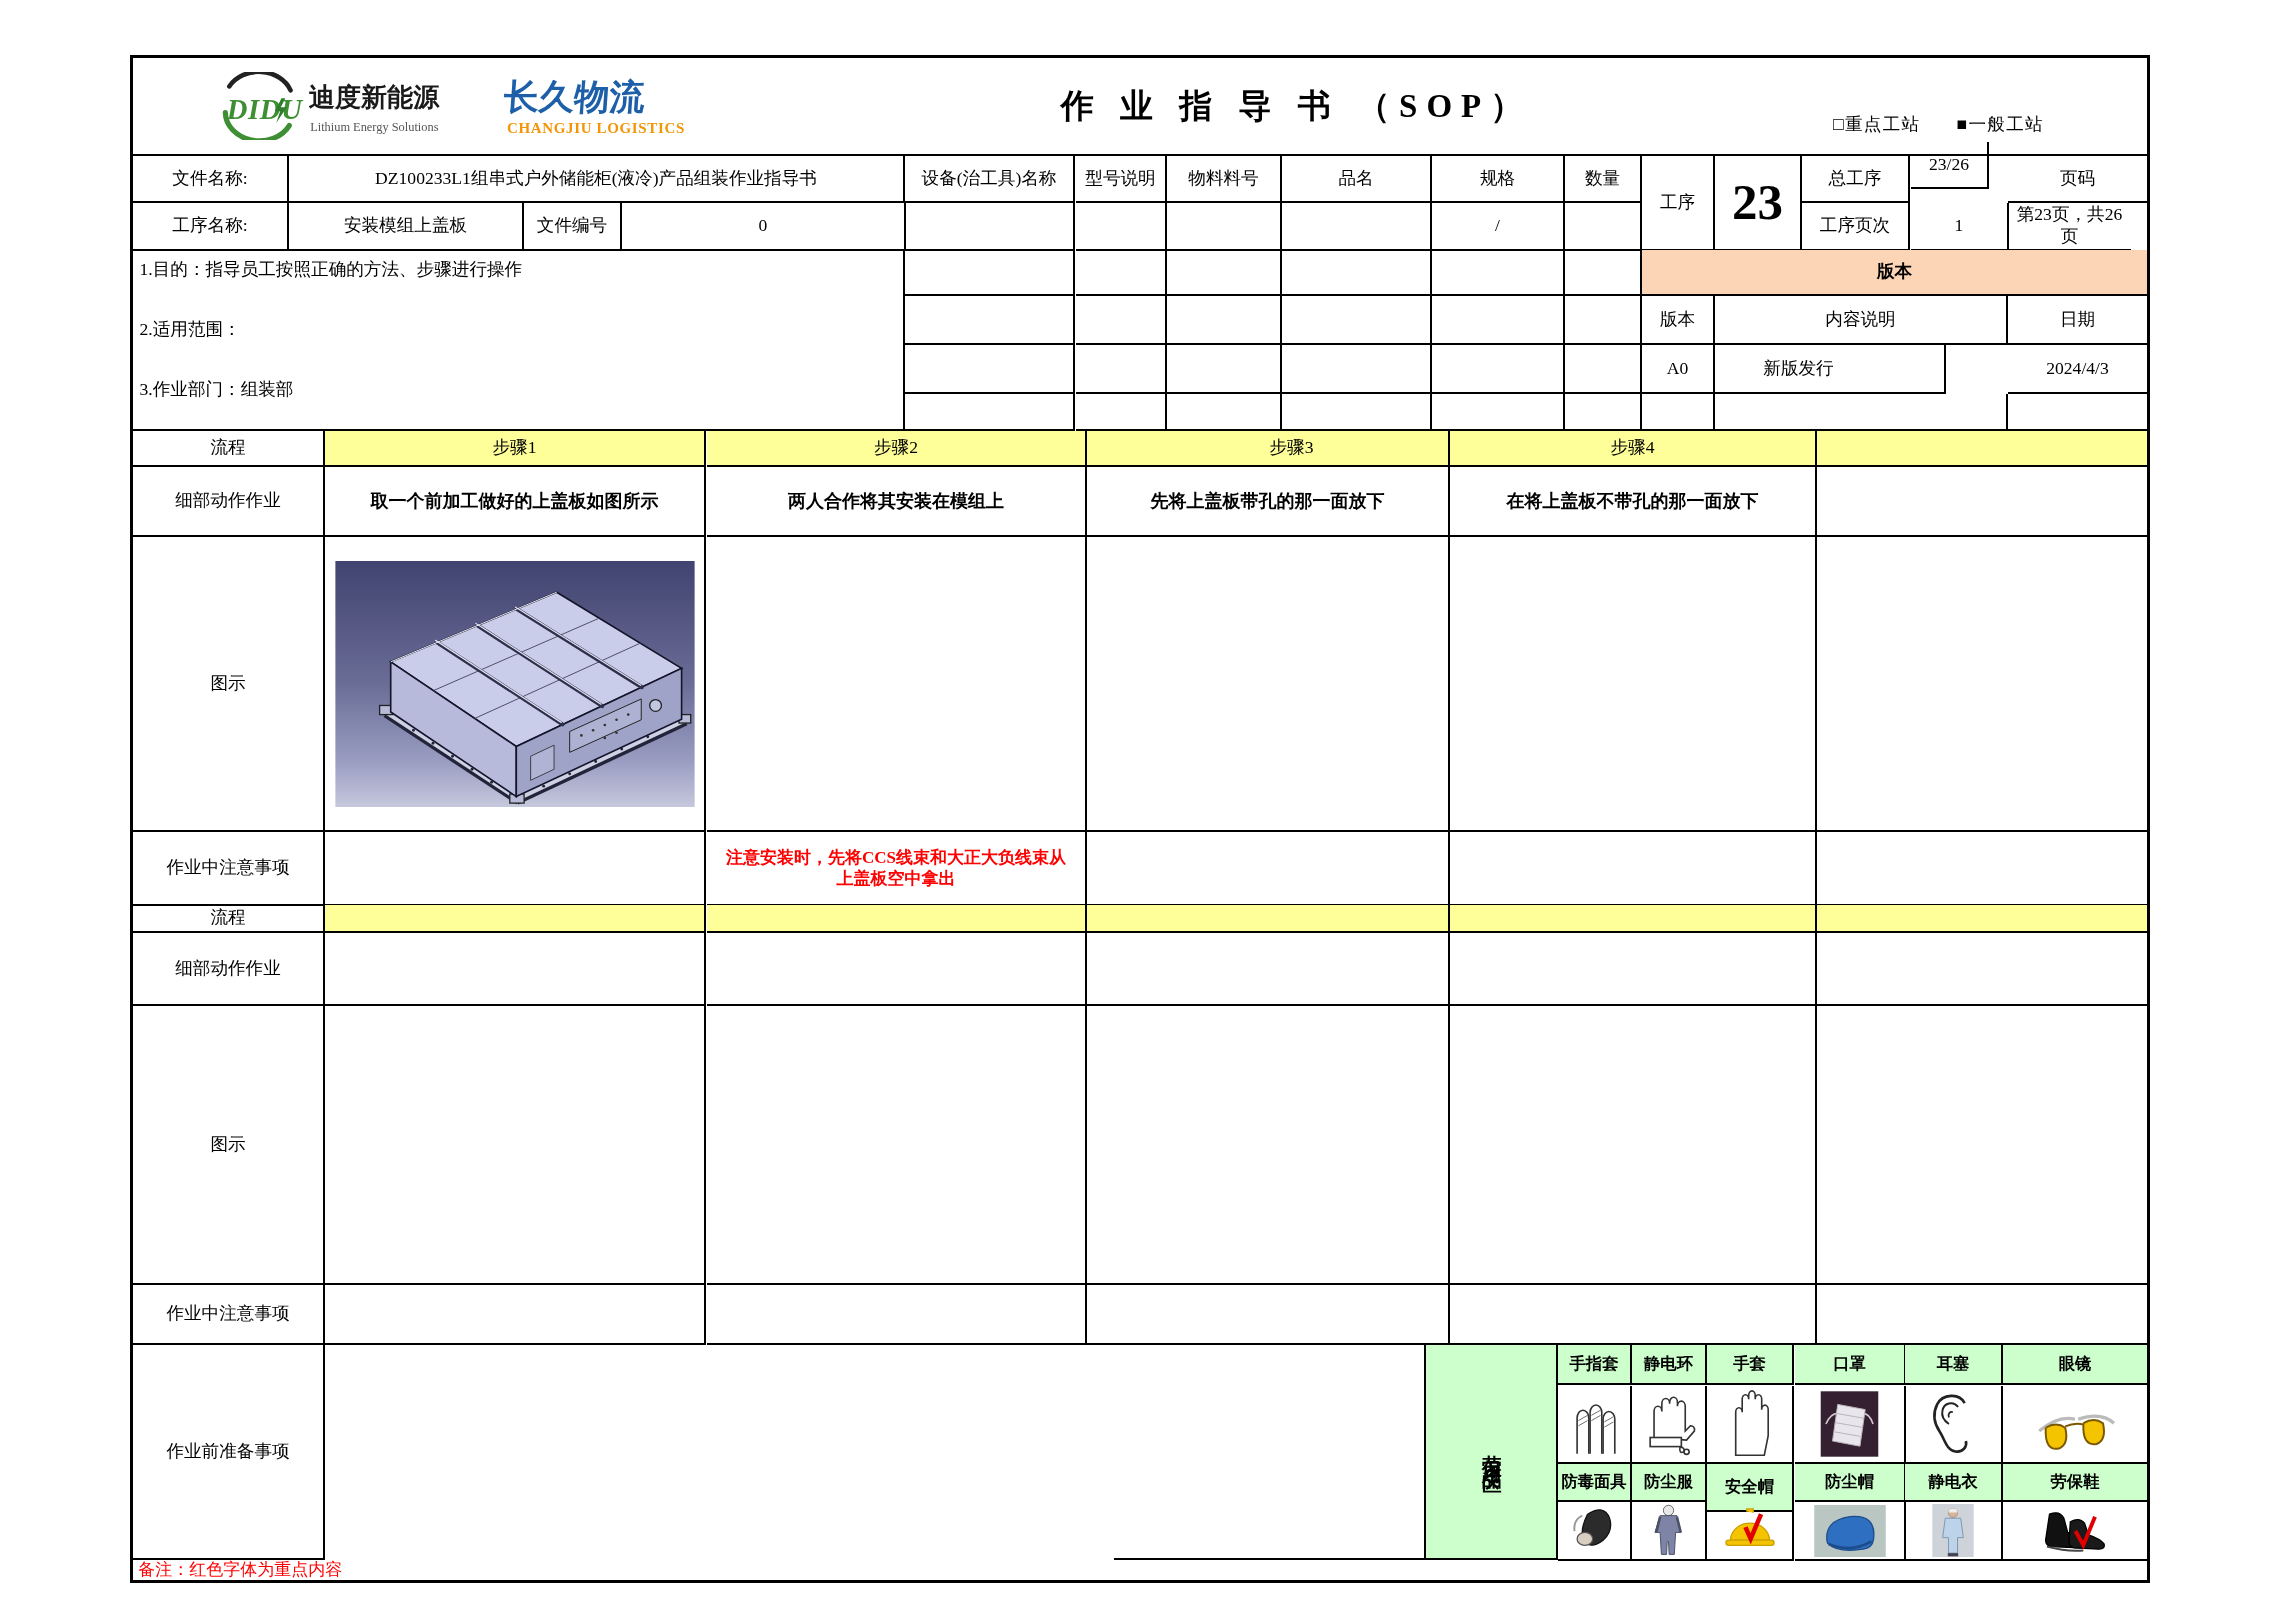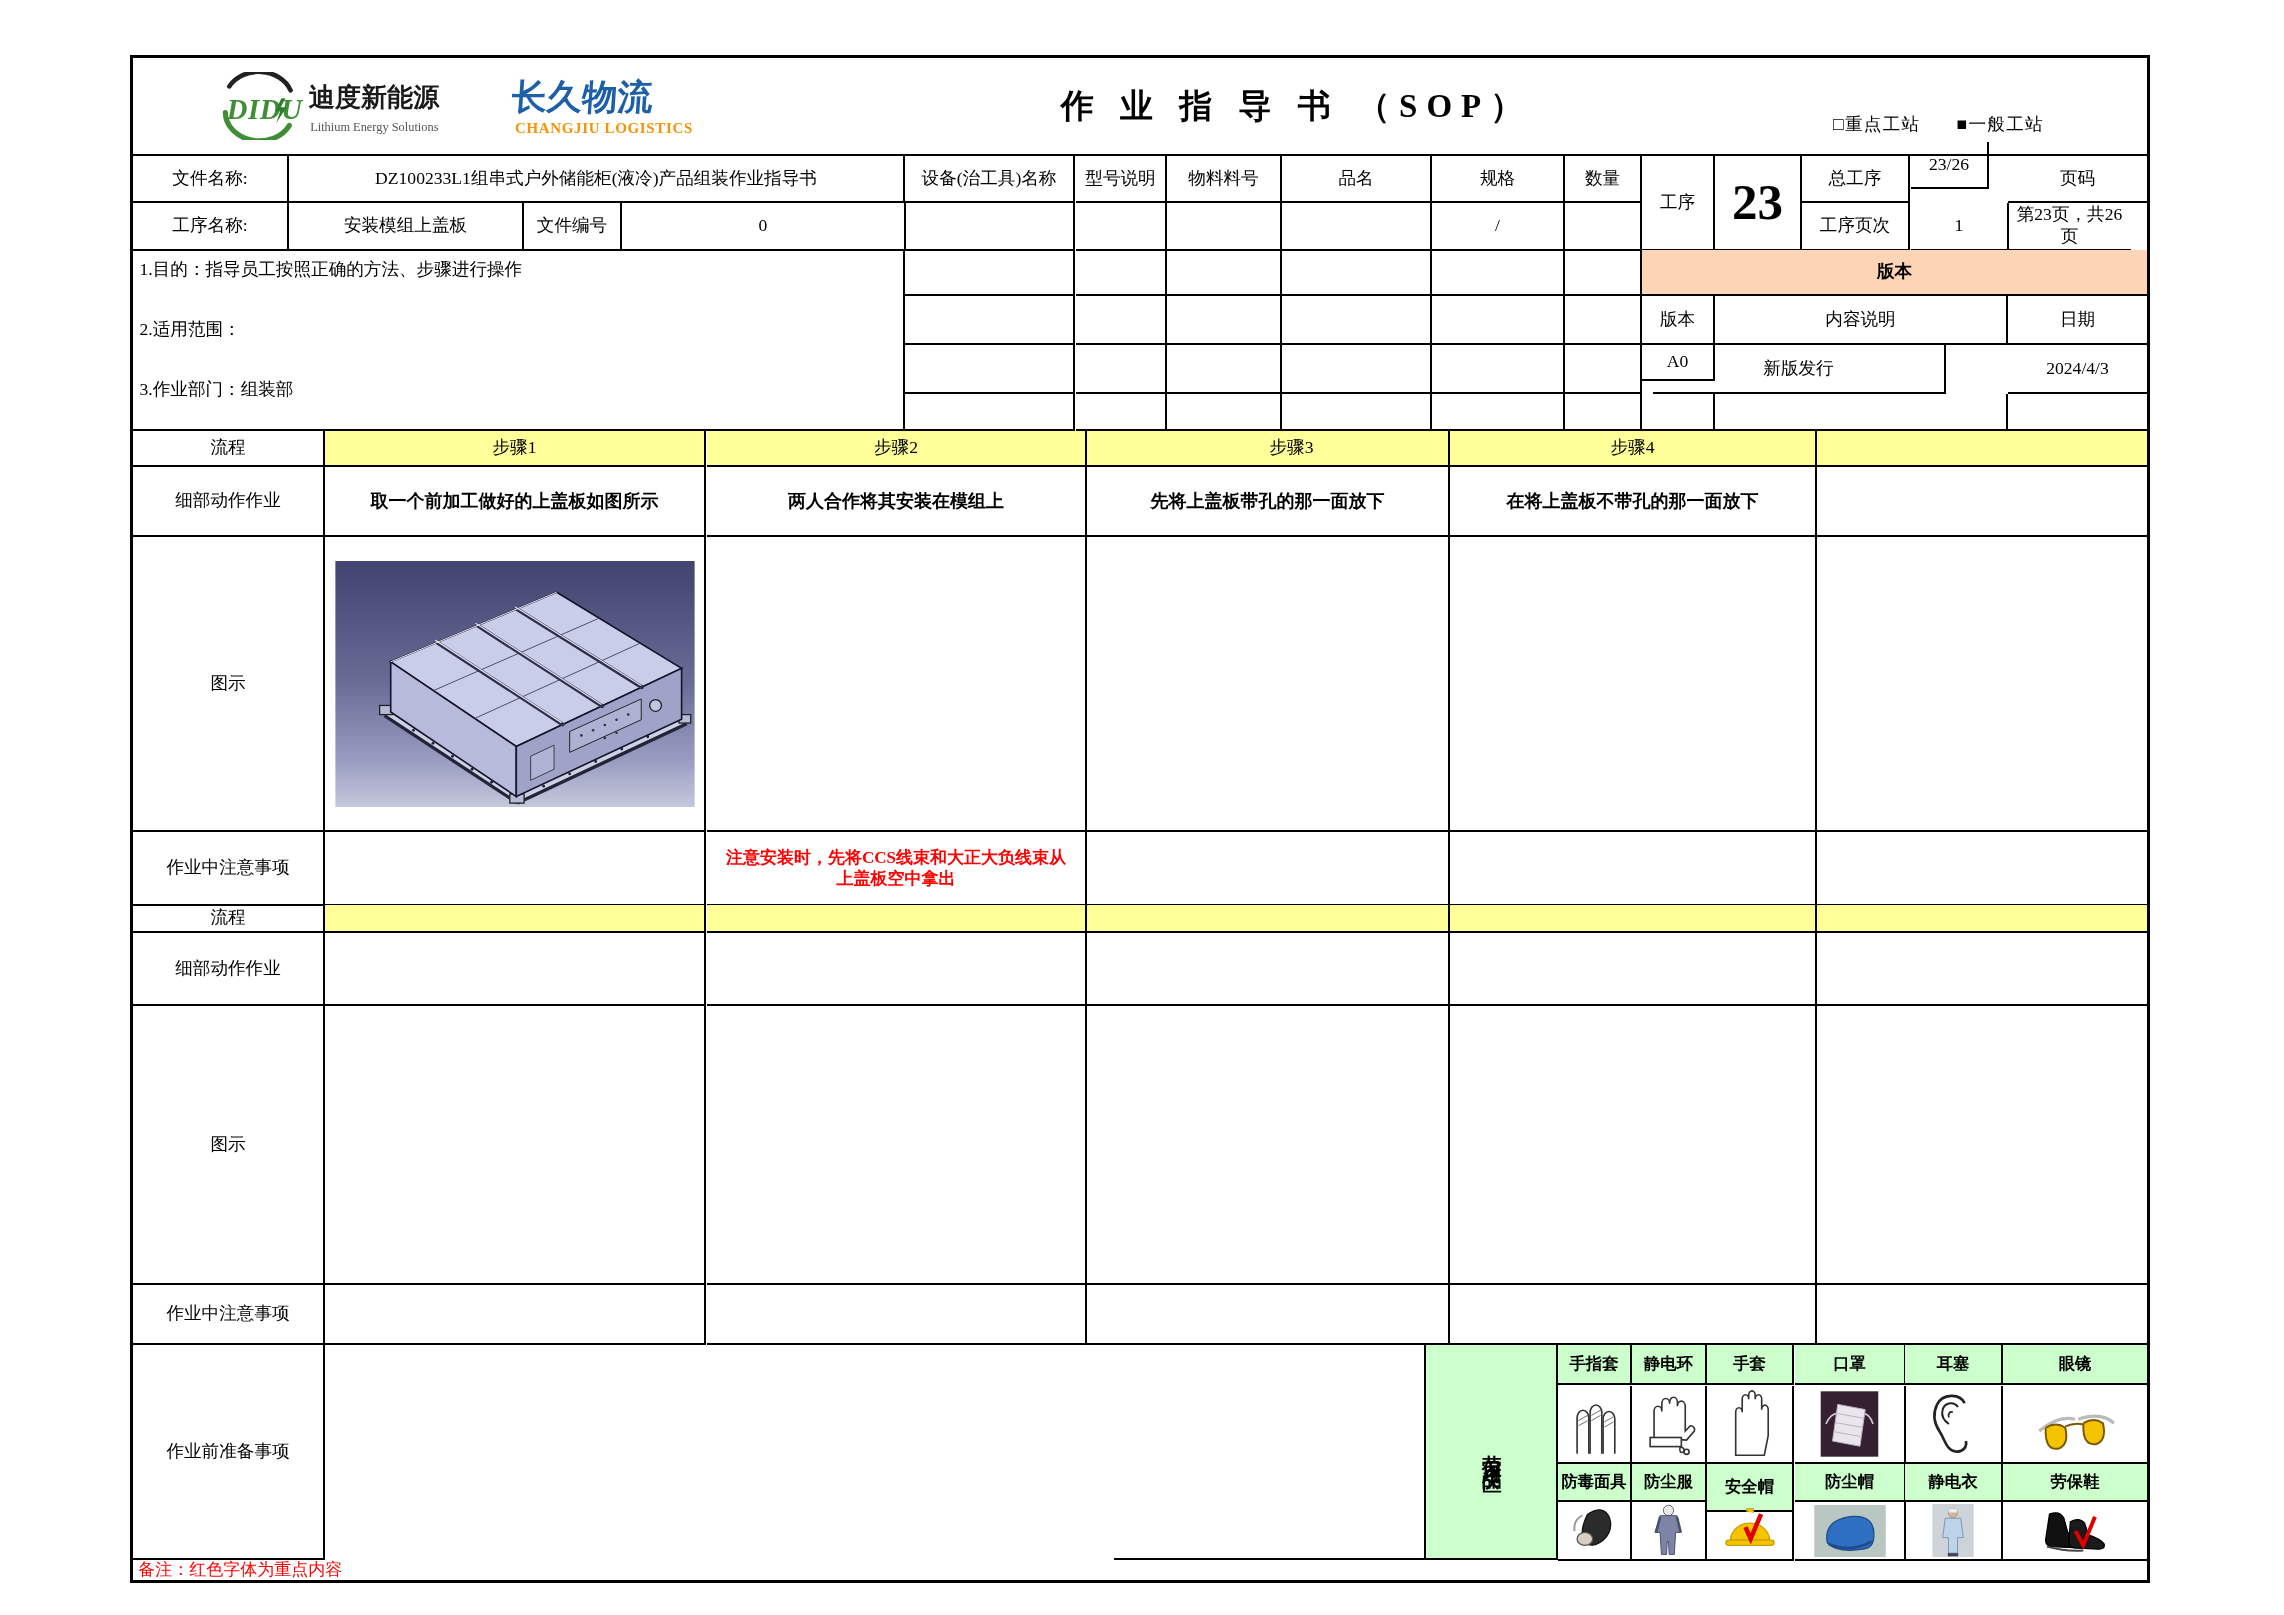--- a/index.html
+++ b/index.html
@@ -10,21 +10,21 @@
      display:flex;align-items:center;justify-content:center;text-align:center;font-size:17.6px;line-height:1.25;overflow:hidden;}
   .nr{border-right:none!important;}
   .nb{border-bottom:none!important;}
   .bold{font-weight:bold;}
   .yellow{background:var(--yellow);}
   .peach{background:var(--peach);}
   .green{background:var(--green);}
   .red{color:var(--red);font-weight:bold;}
   .band{position:absolute;left:0;top:0;width:2014px;height:98px;border-bottom:2px solid #000;
         box-sizing:border-box;display:flex;align-items:center;}
-  .logo-wrap{display:flex;align-items:flex-start;gap:26px;padding-left:78px;width:652px;}
+  .logo-wrap{display:flex;align-items:flex-start;gap:18px;padding-left:78px;width:652px;}
   .main-title{flex:1;text-align:center;font-size:33px;font-weight:bold;letter-spacing:9px;}
   .station{width:417px;font-size:17.6px;letter-spacing:1.3px;display:flex;gap:36px;justify-content:center;align-items:flex-end;padding-top:36px;box-sizing:border-box;}
   .bignum{font-size:51px;font-weight:bold;}
   .vtext{writing-mode:vertical-rl;text-orientation:upright;letter-spacing:5.2px;font-size:19.6px;font-weight:bold;}
   .purpose{flex-direction:column;align-items:flex-start;justify-content:flex-start;padding:9px 0 0 6.5px;gap:38px;font-size:17.6px;}
   .sign{flex-direction:column;align-items:flex-start;justify-content:flex-start;padding:26px 0 0 14.3px;gap:33px;font-size:18px;font-weight:bold;}
   .note-cell{justify-content:flex-start;text-align:left;padding-left:5.2px;font-size:17px;}
   .detail{font-weight:bold;font-size:18px;padding:0 18px;}
   .glabel{font-size:16.3px;font-weight:bold;}
   svg{display:block;}
@@ -113,21 +113,21 @@
   <div class="c" style="left:943px;top:336px;width:91px;height:37px;"></div>
   <div class="c" style="left:1034px;top:336px;width:115px;height:37px;"></div>
   <div class="c" style="left:1149px;top:336px;width:150px;height:37px;"></div>
   <div class="c" style="left:1299px;top:336px;width:133px;height:37px;"></div>
   <div class="c" style="left:1432px;top:336px;width:77px;height:37px;"></div>
 
   <div class="c peach bold nr" style="left:1509px;top:192px;width:505px;height:46px;">版本</div>
   <div class="c" style="left:1509px;top:238px;width:73px;height:49px;">版本</div>
   <div class="c" style="left:1582px;top:238px;width:293px;height:49px;">内容说明</div>
   <div class="c nr" style="left:1875px;top:238px;width:139px;height:49px;text-align:center;">日期</div>
-  <div class="c" style="left:1509px;top:287px;width:73px;height:36px;">A0</div>
+  <div class="c" style="left:1509px;top:287px;width:73px;height:49px;">A0</div>
   <div class="c" style="left:1520px;top:287px;width:293px;height:49px;">新版发行</div>
   <div class="c nr" style="left:1875px;top:287px;width:139px;height:49px;">2024/4/3</div>
   <div class="c" style="left:1509px;top:336px;width:73px;height:37px;"></div>
   <div class="c" style="left:1582px;top:336px;width:293px;height:37px;"></div>
   <div class="c nr" style="left:1875px;top:336px;width:139px;height:37px;"></div>
 
   <div class="c" style="left:0;top:373px;width:192px;height:36px;">流程</div>
   <div class="c yellow" style="left:192px;top:373px;width:381px;height:36px;">步骤1</div>
   <div class="c yellow" style="left:574px;top:373px;width:380px;height:36px;">步骤2</div>
   <div class="c yellow" style="left:954px;top:373px;width:363px;height:36px;padding-left:48px;">步骤3</div>

